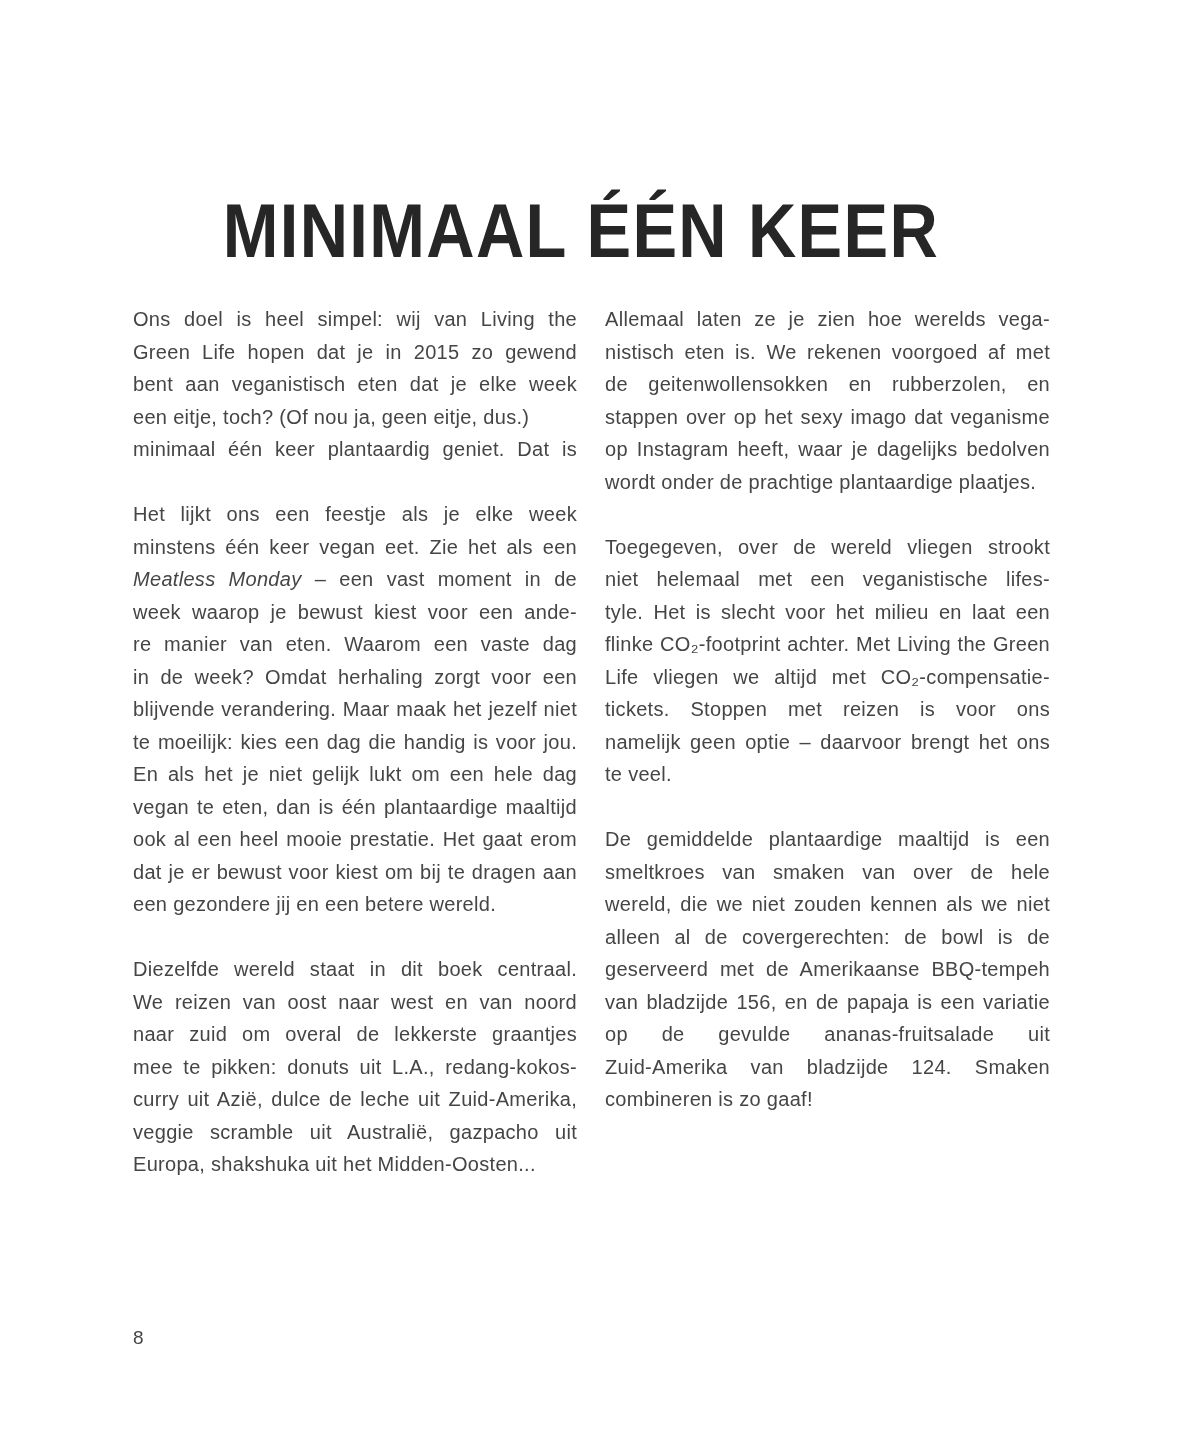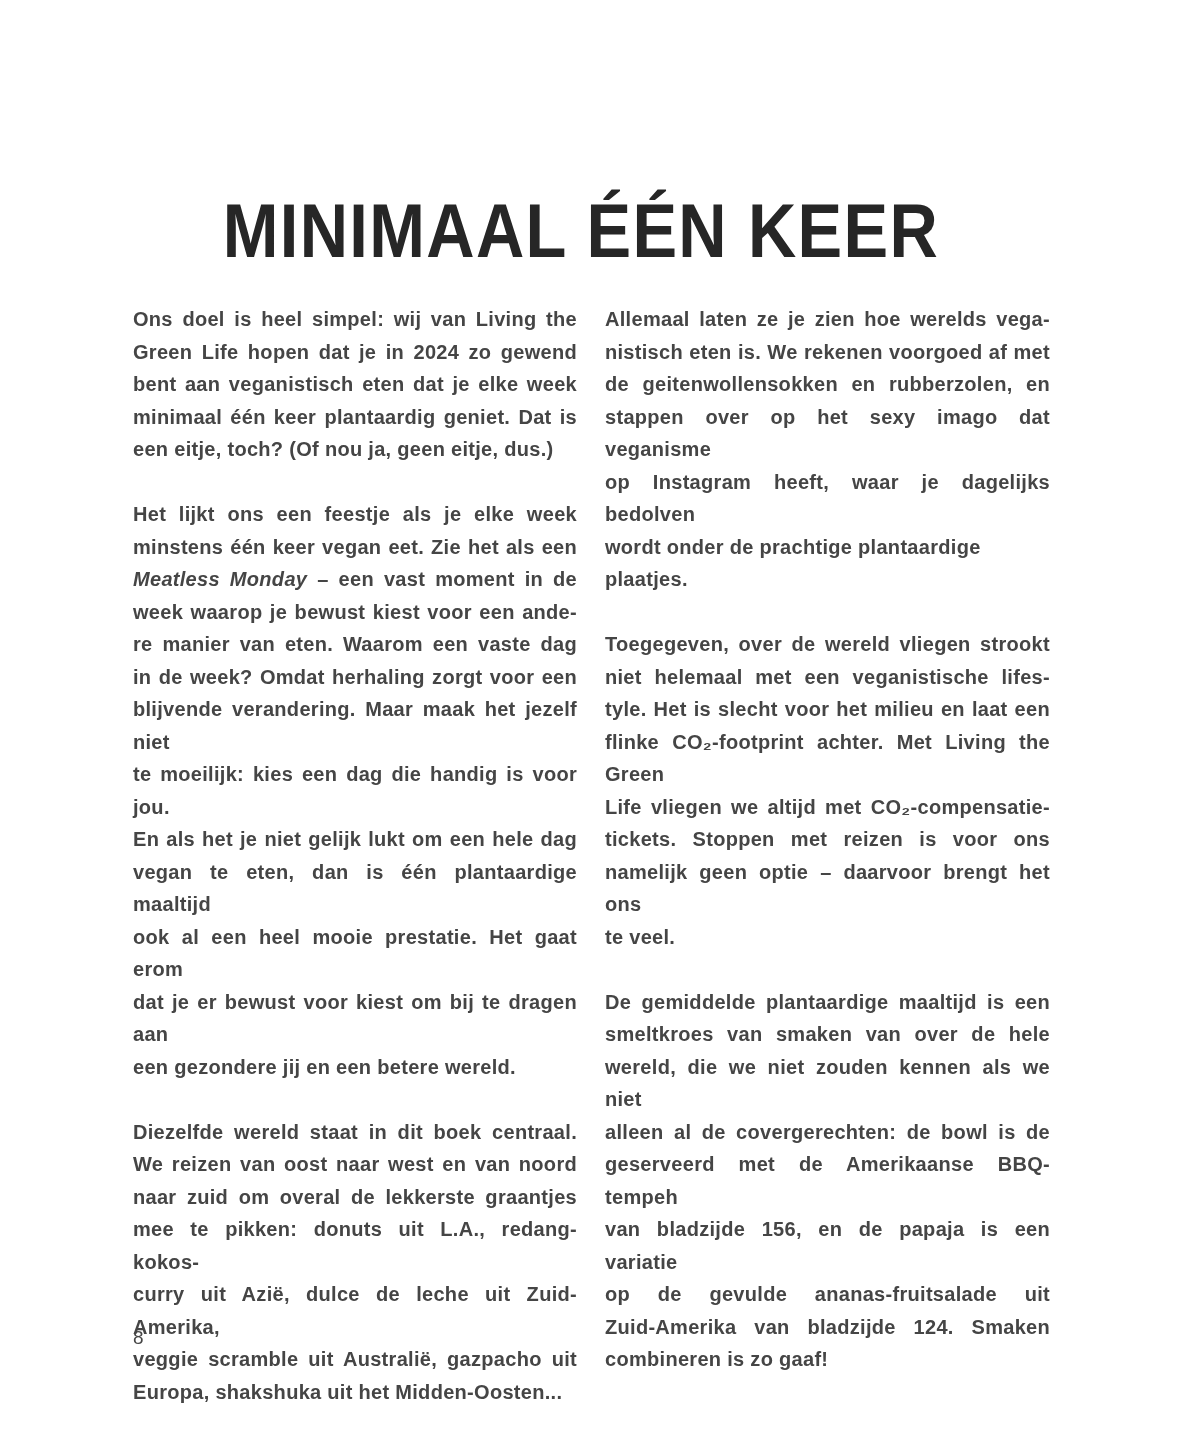--- a/index.html
+++ b/index.html
@@ -28,21 +28,20 @@
     transform: scaleX(0.88);
     transform-origin: 100% 50%;
   }
   .col {
     position: absolute;
     top: 303px;
     color: var(--text-color, #454545);
     font-size: 20px;
     line-height: 32.5px;
     letter-spacing: 0.015em;
-    font-weight: bold;
   }
   .col-left  { left: 133px; width: 444px; }
   .col-right { left: 605px; width: 445px; }
   .para { margin: 0 0 32.5px 0; }
   .para:last-child { margin-bottom: 12px; }
   .line {
     text-align: justify;
     text-align-last: justify;
   }
   .line.last {
@@ -60,24 +59,24 @@
   i { font-style: italic; }
 </style>
 </head>
 <body>
 
 <div class="page">
   <h1 class="title">MINIMAAL ÉÉN KEER</h1>
   <div class="col col-left">
       <div class="para">
         <div class="line">Ons doel is heel simpel: wij van Living the</div>
-        <div class="line">Green Life hopen dat je in 2024 zo gewend</div>
+        <div class="line">Green Life hopen dat je in 2015 zo gewend</div>
         <div class="line">bent aan veganistisch eten dat je elke week</div>
+        <div class="line last">een eitje, toch? (Of nou ja, geen eitje, dus.)</div>
         <div class="line">minimaal één keer plantaardig geniet. Dat is</div>
-        <div class="line last">een eitje, toch? (Of nou ja, geen eitje, dus.)</div>
       </div>
       <div class="para">
         <div class="line">Het lijkt ons een feestje als je elke week</div>
         <div class="line">minstens één keer vegan eet. Zie het als een</div>
         <div class="line"><i>Meatless Monday</i> – een vast moment in de</div>
         <div class="line">week waarop je bewust kiest voor een ande-</div>
         <div class="line">re manier van eten. Waarom een vaste dag</div>
         <div class="line">in de week? Omdat herhaling zorgt voor een</div>
         <div class="line">blijvende verandering. Maar maak het jezelf niet</div>
         <div class="line">te moeilijk: kies een dag die handig is voor jou.</div>

